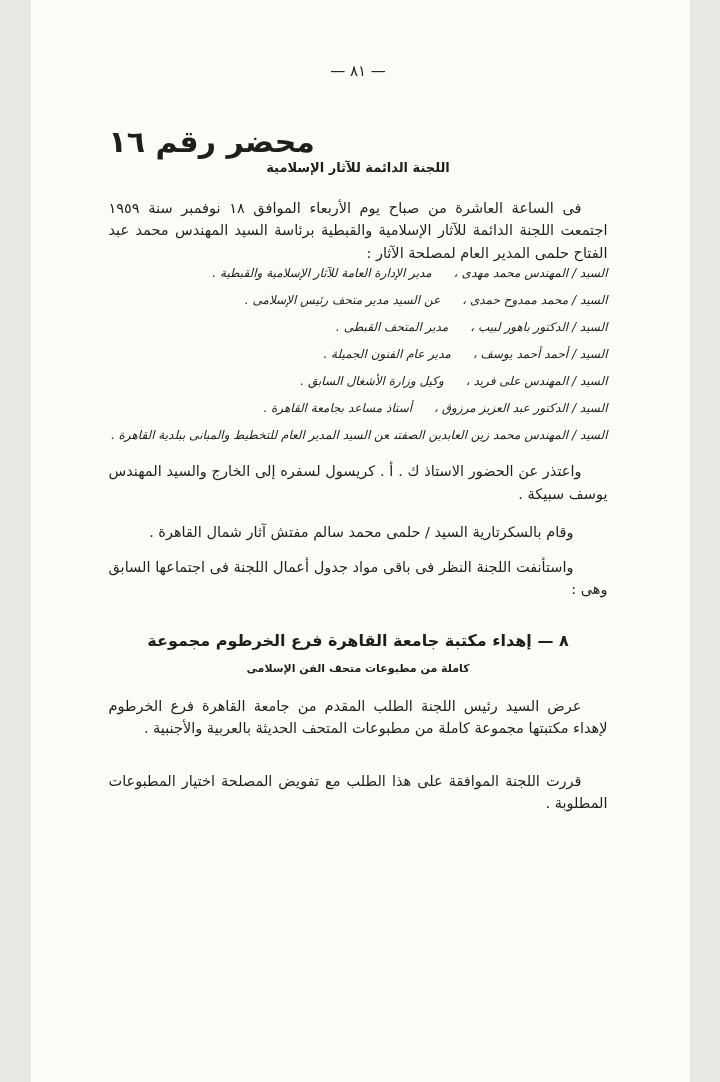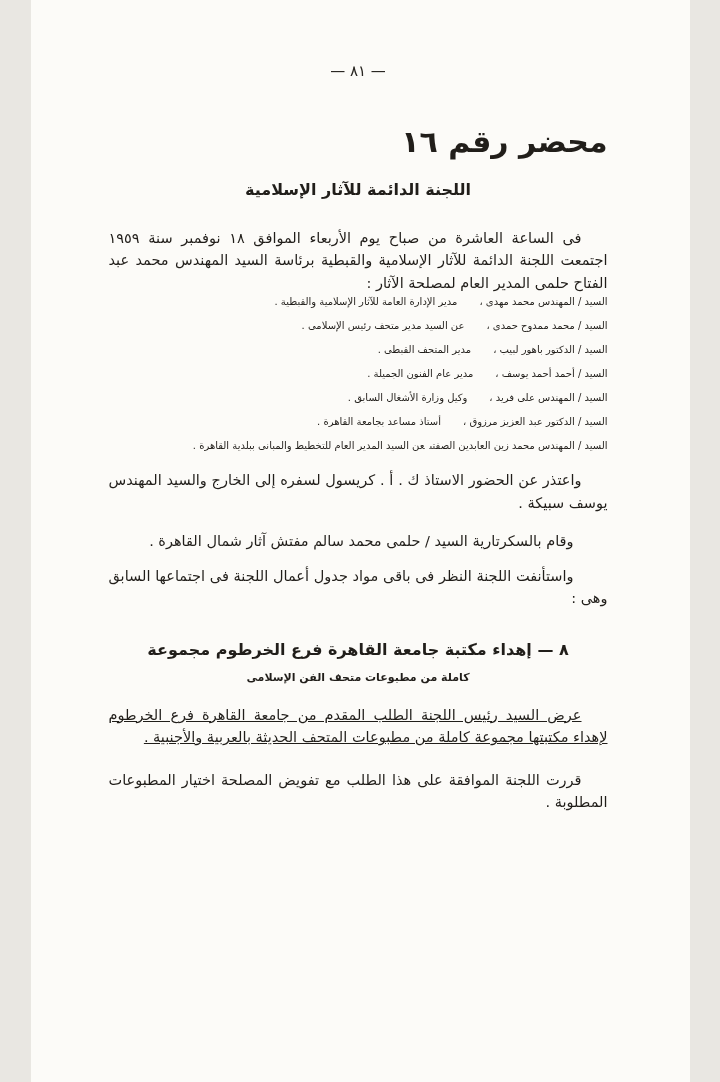--- a/index.html
+++ b/index.html
@@ -25,32 +25,31 @@
   
   .page-number {
     text-align: center;
     font-size: 15px;
     letter-spacing: 2px;
     color: #2a2723;
     margin-bottom: 44px;
   }
 
   .doc-title {
-    text-align: right;
+    text-align: left;
     font-size: 30px;
     font-weight: bold;
     line-height: 1.2;
-    margin-bottom: 20px;
   }
 
   .doc-subtitle {
     text-align: center;
-    font-size: 16px;
+    font-size: 13px;
     font-weight: bold;
-    margin-bottom: 28px;
+    margin-bottom: 22px;
   }
 
   
   .para {
     font-size: 14.5px;
     line-height: 1.55;
     text-align: justify;
     text-align-last: right;
   }
 
@@ -67,23 +66,24 @@
     text-indent: 10px;
   }
 
   
   .attendees {
     list-style: none;
     margin-bottom: 16px;
   }
 
   .attendee {
-    font-size: 10px;
+    font-size: 12px;
     line-height: 1.5;
     margin-bottom: 9px;
+    font-style: italic;
   }
 
   .attendee .role {
     margin-inline-start: 22px;
   }
 
   .attendee:last-child .role {
     margin-inline-start: 5px;
   }
 
@@ -110,22 +110,21 @@
   }
 
   .section-heading-2 {
     text-align: center;
     font-size: 11px;
     font-weight: bold;
     margin-bottom: 20px;
   }
 
   .section-body {
-    margin-bottom: 20px;
-    text-decoration: underline;
+    margin-bottom: 30px;
   }
 </style>
 </head>
 <body>
 
 <div class="sheet">
 
   <div class="page-number">— ٨١ —</div>
 
   <h1 class="doc-title">محضر رقم ١٦</h1>

